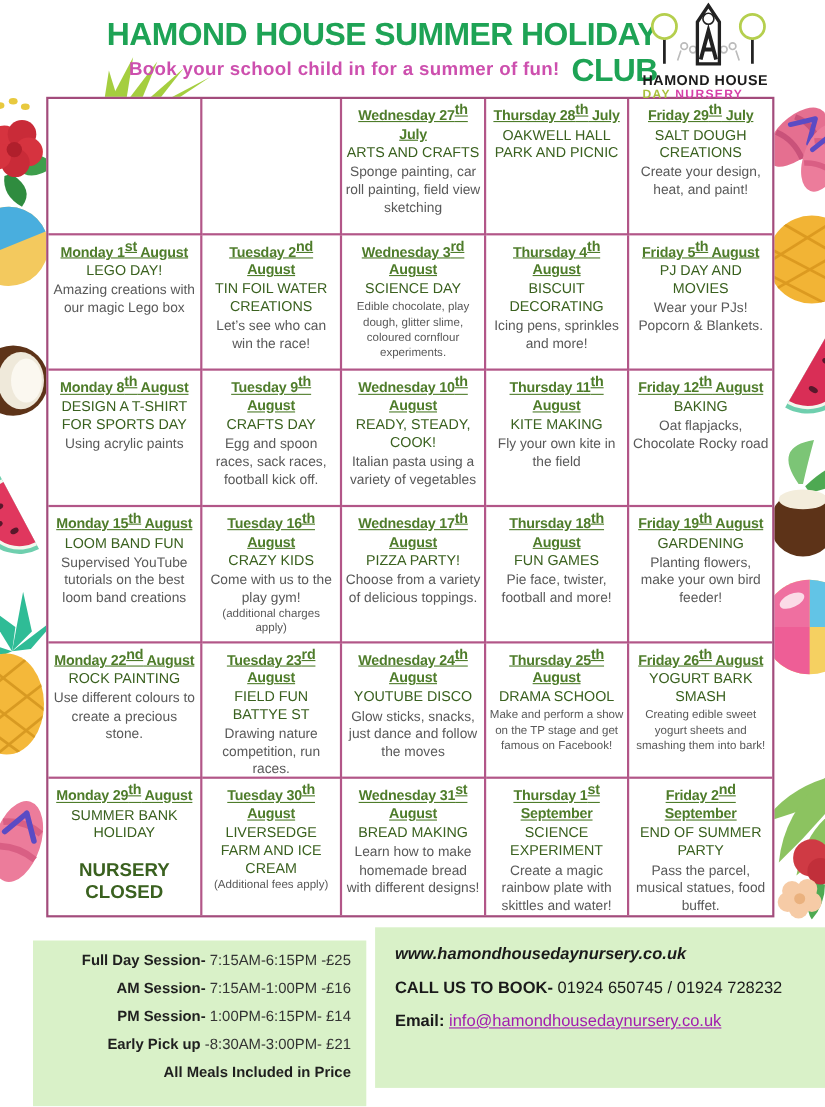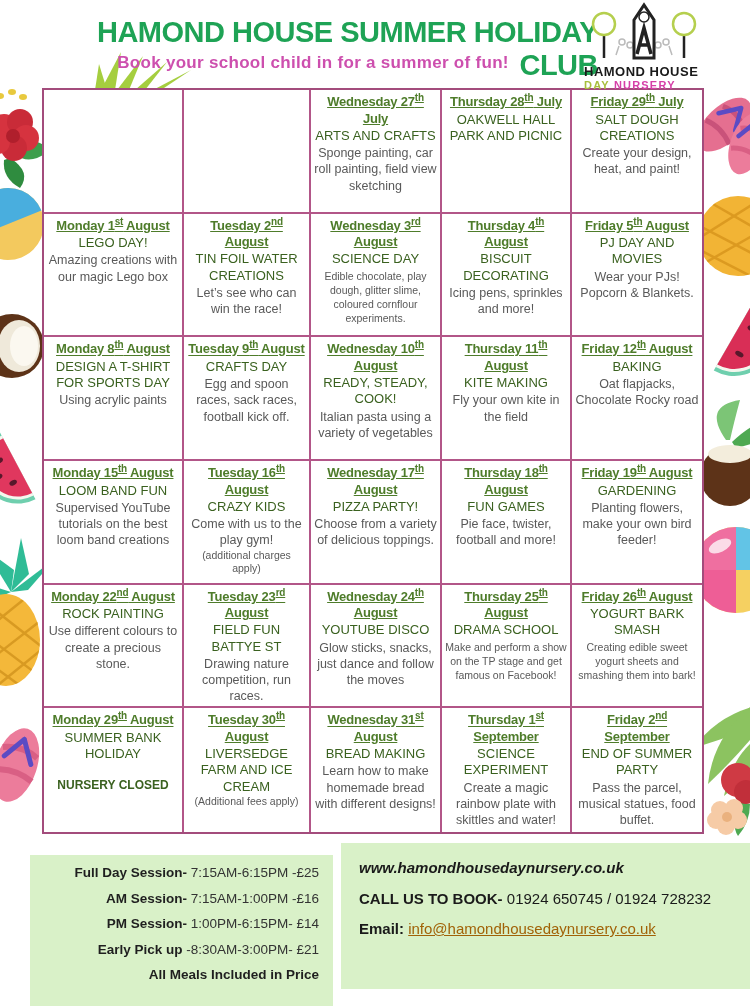--- a/index.html
+++ b/index.html
@@ -17,38 +17,38 @@
   
   .calendar{position:absolute;left:42px;top:88px;width:658px;height:742px;display:grid;
     grid-template-columns:140px 127px 131px 130px 130px;grid-template-rows:repeat(6,1fr);
     background:#fff;border:2px solid #a34c7c;z-index:2;box-sizing:content-box;}
   .cell{border-right:2px solid #b25688;border-bottom:2px solid #b25688;
     padding:2px 3px;text-align:center;overflow:hidden;}
   .cell:nth-child(5n){border-right:none;}
   .cell:nth-child(n+26){border-bottom:none;}
   .c-date{color:#4e7c2a;font-weight:700;text-decoration:underline;font-size:13px;
     line-height:1.25;letter-spacing:-.2px;}
-  .c-date sup{font-size:10px;text-decoration:underline;text-align:center;}
+  .c-date sup{font-size:13px;text-decoration:underline;text-align:center;}
   .c-title{color:#3a611f;font-weight:400;font-size:13px;line-height:1.25;margin-top:1px;}
   .c-desc{color:#595959;font-size:12.5px;line-height:1.3;margin-top:1px;}
   .small .c-desc{font-size:10.5px;line-height:1.35;}
   .c-note{color:#595959;font-size:10.5px;line-height:1.3;}
-  .c-extra{color:#3a611f;font-weight:700;font-size:12px;margin-top:16px;}
+  .c-extra{color:#3a611f;font-weight:700;font-size:17px;margin-top:16px;}
   .c-date:empty,.c-title:empty,.c-desc:empty,.c-note:empty,.c-extra:empty{display:none;}
   
   .price-box{position:absolute;left:30px;top:855px;width:303px;height:151px;
     background:#d9f1c8;padding:10px 14px;box-sizing:border-box;z-index:1;text-align:right;}
   .price-line{font-size:13.5px;color:#333;margin:0 0 10.5px 0;white-space:nowrap;}
   .price-line b{color:#1f1f1f;}
   .contact-box{position:absolute;left:341px;top:843px;width:440px;height:146px;
     background:#d9f1c8;padding:16px 18px;box-sizing:border-box;z-index:1;}
   .website{font-style:italic;font-weight:700;font-size:15px;color:#1a1a1a;margin-bottom:14px;}
   .call-line{font-size:15px;color:#1a1a1a;margin-bottom:13px;}
   .email-line{font-size:15px;color:#1a1a1a;}
-  .email-line a{color:#a16207;text-decoration:underline;}
+  .email-line a{color:#a21caf;text-decoration:underline;}
   
   .deco{position:absolute;z-index:0;}
 </style>
 </head>
 <body>
 
 <div class="page">
 
   <div class="deco" style="left:95px;top:50px">
     <svg width="110" height="40" viewBox="0 0 110 40">

